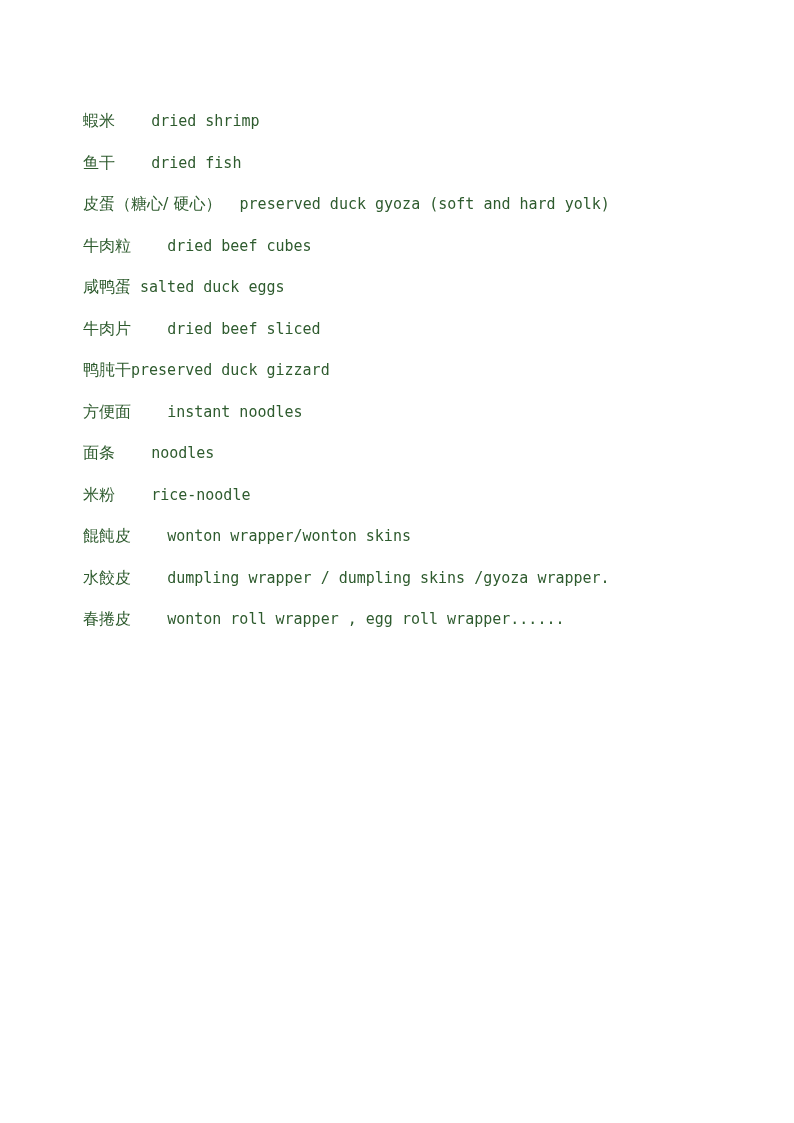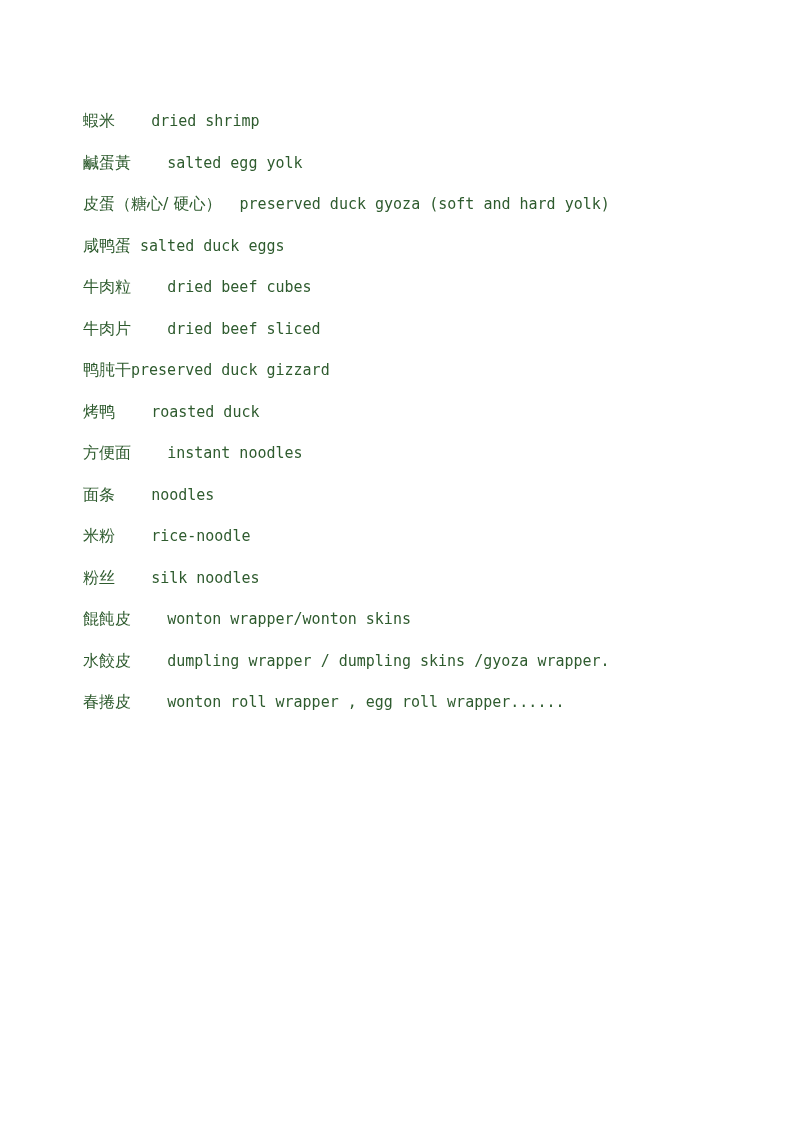--- a/index.html
+++ b/index.html
@@ -60,28 +60,26 @@
     font-size: 15px;
     white-space: pre;
   }
 </style>
 </head>
 <body>
 
 <div id="page">
   <div id="glossary">
       <div class="entry"><span class="term">蝦米</span><span class="gap">    </span><span class="gloss">dried shrimp</span></div>
-      <div class="entry"><span class="term">鹹蛋黃</span><span class="gap">    </span><span class="gloss">salted egg yolk</span></div>
+      <div class="entry"><span class="term">鱼干</span><span class="gap">    </span><span class="gloss">dried fish</span></div>
       <div class="entry"><span class="term">皮蛋（糖心/ 硬心）</span><span class="gap">  </span><span class="gloss">preserved duck gyoza (soft and hard yolk)</span></div>
+      <div class="entry"><span class="term">牛肉粒</span><span class="gap">    </span><span class="gloss">dried beef cubes</span></div>
       <div class="entry"><span class="term">咸鸭蛋</span><span class="gap"> </span><span class="gloss">salted duck eggs</span></div>
-      <div class="entry"><span class="term">牛肉粒</span><span class="gap">    </span><span class="gloss">dried beef cubes</span></div>
       <div class="entry"><span class="term">牛肉片</span><span class="gap">    </span><span class="gloss">dried beef sliced</span></div>
       <div class="entry"><span class="term">鸭肫干</span><span class="gap"></span><span class="gloss">preserved duck gizzard</span></div>
-      <div class="entry"><span class="term">烤鸭</span><span class="gap">    </span><span class="gloss">roasted duck</span></div>
       <div class="entry"><span class="term">方便面</span><span class="gap">    </span><span class="gloss">instant noodles</span></div>
       <div class="entry"><span class="term">面条</span><span class="gap">    </span><span class="gloss">noodles</span></div>
       <div class="entry"><span class="term">米粉</span><span class="gap">    </span><span class="gloss">rice-noodle</span></div>
-      <div class="entry"><span class="term">粉丝</span><span class="gap">    </span><span class="gloss">silk noodles</span></div>
       <div class="entry"><span class="term">餛飩皮</span><span class="gap">    </span><span class="gloss">wonton wrapper/wonton skins</span></div>
       <div class="entry"><span class="term">水餃皮</span><span class="gap">    </span><span class="gloss">dumpling wrapper / dumpling skins /gyoza wrapper.</span></div>
       <div class="entry"><span class="term">春捲皮</span><span class="gap">    </span><span class="gloss">wonton roll wrapper , egg roll wrapper......</span></div>
     </div>
 </div>
 
 </body></html>

